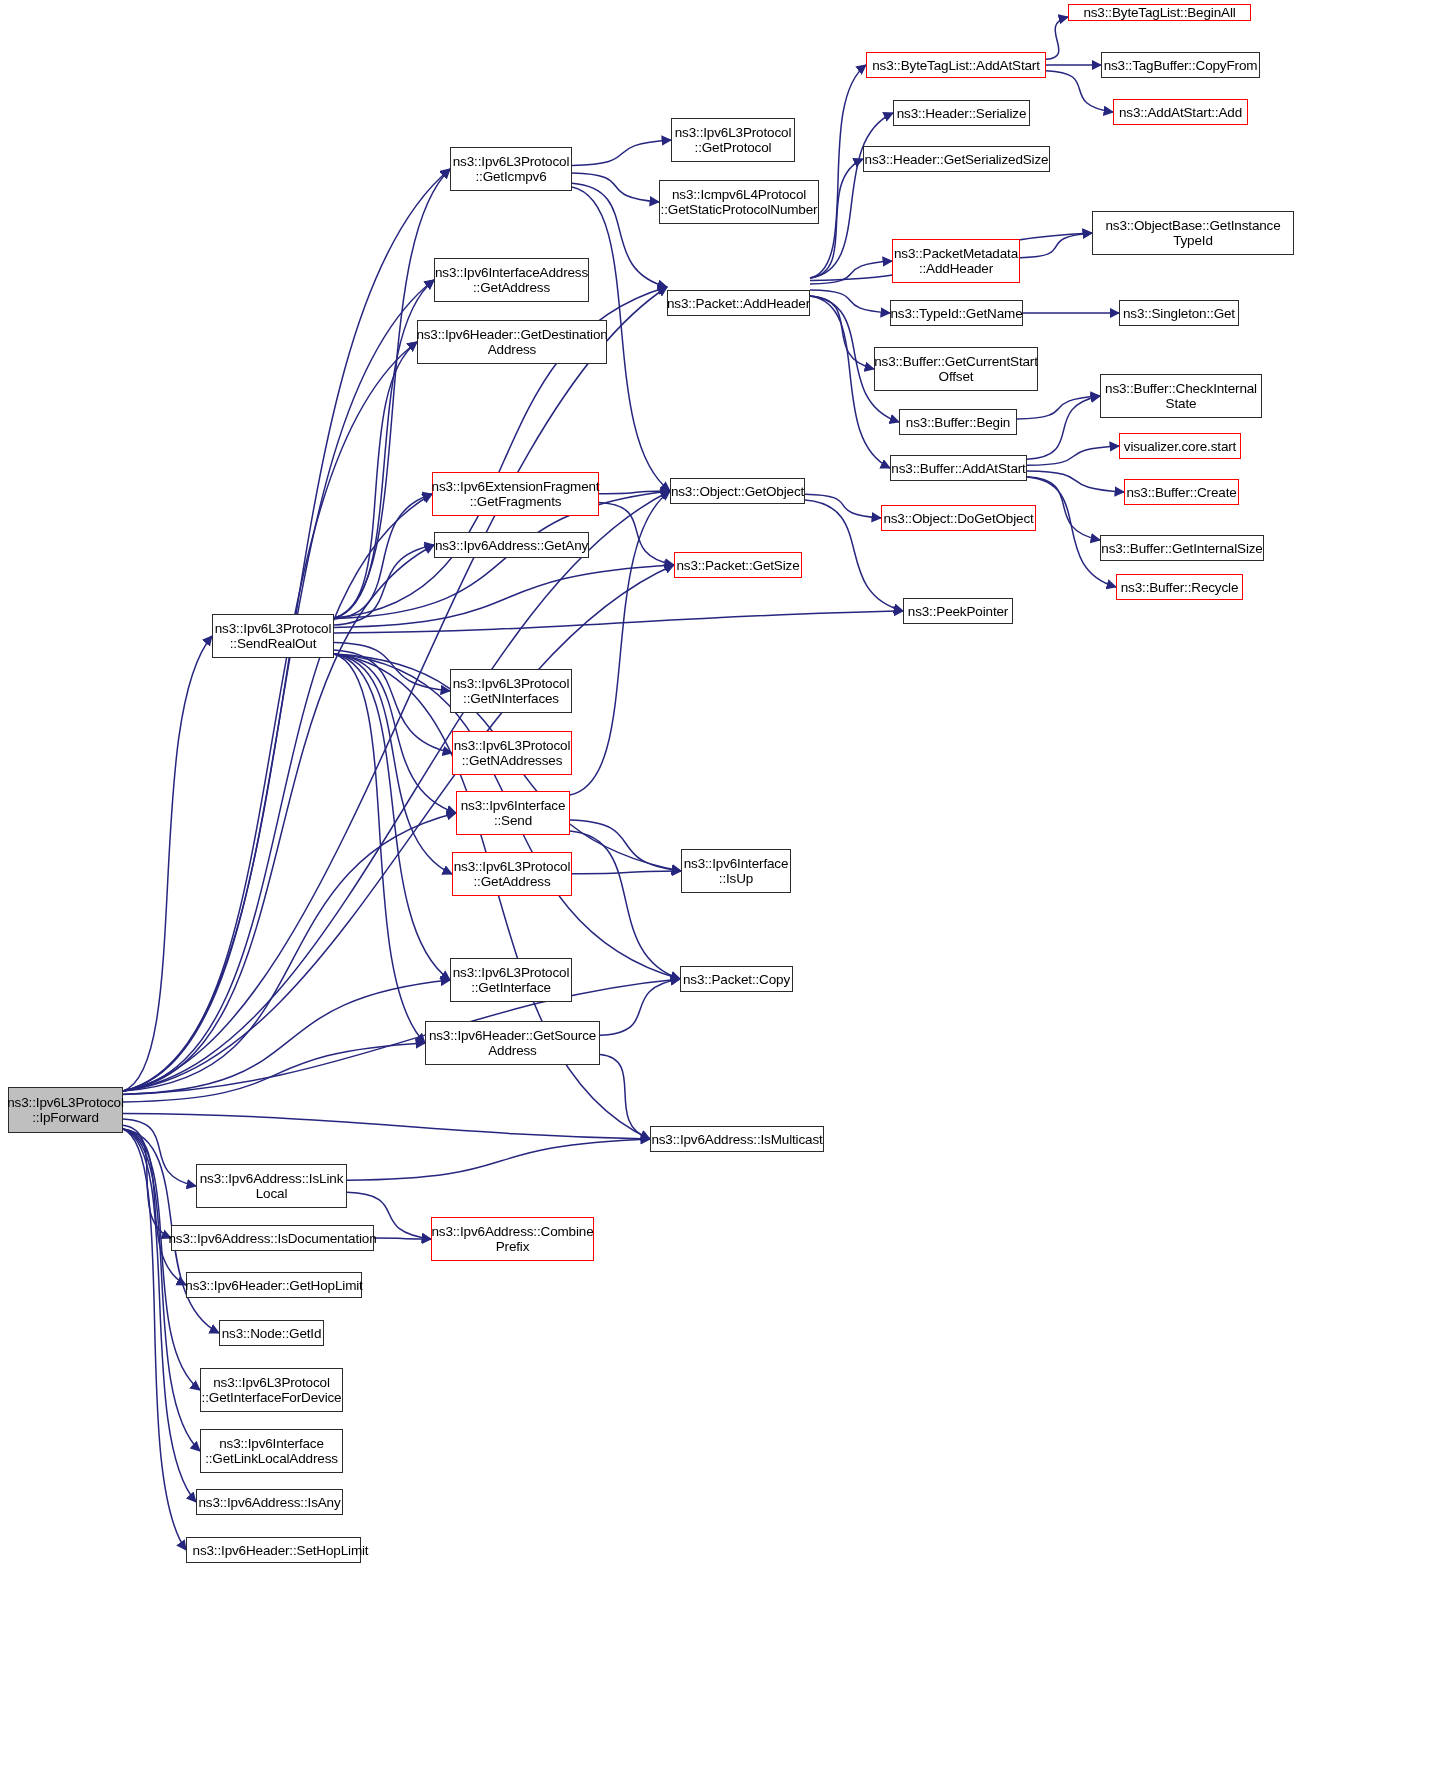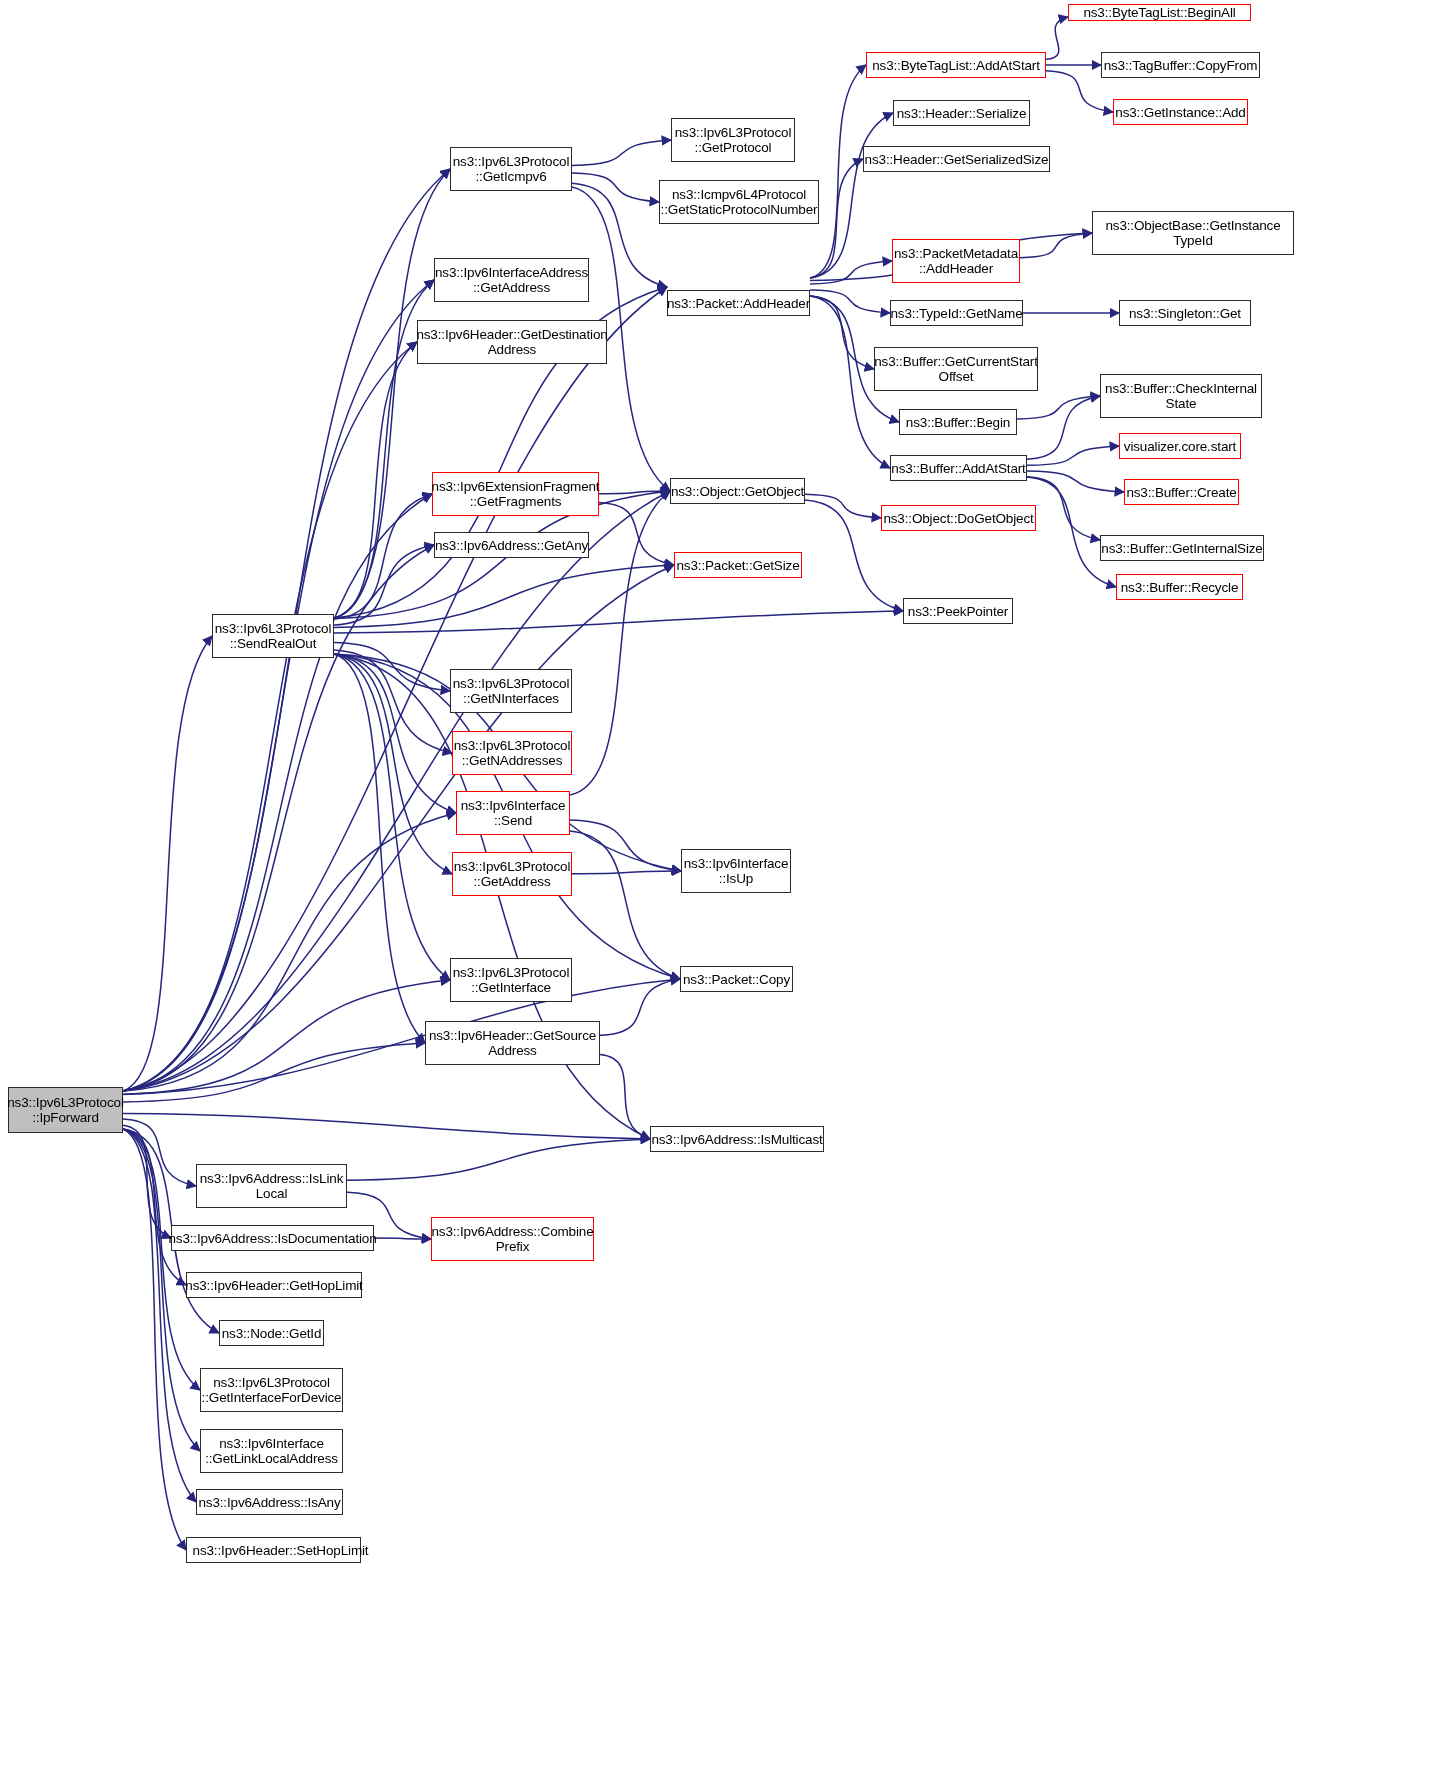--- a/index.html
+++ b/index.html
@@ -143,30 +143,30 @@
 ::IpForward</div>
       <div class="node" style="left: 450px; top: 147px; width: 122px; height: 44px;">ns3::Ipv6L3Protocol
 ::GetIcmpv6</div>
       <div class="node" style="left: 671px; top: 118px; width: 124px; height: 44px;">ns3::Ipv6L3Protocol
 ::GetProtocol</div>
       <div class="node" style="left: 659px; top: 180px; width: 160px; height: 44px;">ns3::Icmpv6L4Protocol
 ::GetStaticProtocolNumber</div>
       <div class="node red" style="left: 866px; top: 52px; width: 180px; height: 26px;">ns3::ByteTagList::AddAtStart</div>
       <div class="node red" style="left: 1068px; top: 4px; width: 183px; height: 17px;">ns3::ByteTagList::BeginAll</div>
       <div class="node" style="left: 1101px; top: 52px; width: 159px; height: 26px;">ns3::TagBuffer::CopyFrom</div>
-      <div class="node red" style="left: 1113px; top: 99px; width: 135px; height: 26px;">ns3::GetInstance::Add</div>
+      <div class="node red" style="left: 1113px; top: 99px; width: 135px; height: 26px;">ns3::AddAtStart::Add</div>
       <div class="node" style="left: 893px; top: 100px; width: 137px; height: 26px;">ns3::Header::Serialize</div>
       <div class="node" style="left: 863px; top: 146px; width: 187px; height: 26px;">ns3::Header::GetSerializedSize</div>
       <div class="node" style="left: 667px; top: 290px; width: 143px; height: 26px;">ns3::Packet::AddHeader</div>
       <div class="node" style="left: 1092px; top: 211px; width: 202px; height: 44px;">ns3::ObjectBase::GetInstance
 TypeId</div>
       <div class="node red" style="left: 892px; top: 239px; width: 128px; height: 44px;">ns3::PacketMetadata
 ::AddHeader</div>
       <div class="node" style="left: 890px; top: 300px; width: 133px; height: 26px;">ns3::TypeId::GetName</div>
-      <div class="node" style="left: 1119px; top: 300px; width: 132px; height: 26px;">ns3::Singleton::Get</div>
+      <div class="node" style="left: 1119px; top: 300px; width: 120px; height: 26px;">ns3::Singleton::Get</div>
       <div class="node" style="left: 874px; top: 347px; width: 164px; height: 44px;">ns3::Buffer::GetCurrentStart
 Offset</div>
       <div class="node" style="left: 1100px; top: 374px; width: 162px; height: 44px;">ns3::Buffer::CheckInternal
 State</div>
       <div class="node" style="left: 899px; top: 409px; width: 118px; height: 26px;">ns3::Buffer::Begin</div>
       <div class="node" style="left: 890px; top: 455px; width: 137px; height: 26px;">ns3::Buffer::AddAtStart</div>
       <div class="node red" style="left: 1119px; top: 433px; width: 122px; height: 26px;">visualizer.core.start</div>
       <div class="node red" style="left: 1124px; top: 479px; width: 115px; height: 26px;">ns3::Buffer::Create</div>
       <div class="node" style="left: 1100px; top: 527px; width: 164px; height: 26px; margin-top: 8px;">ns3::Buffer::GetInternalSize</div>
       <div class="node red" style="left: 1116px; top: 574px; width: 127px; height: 26px;">ns3::Buffer::Recycle</div>

